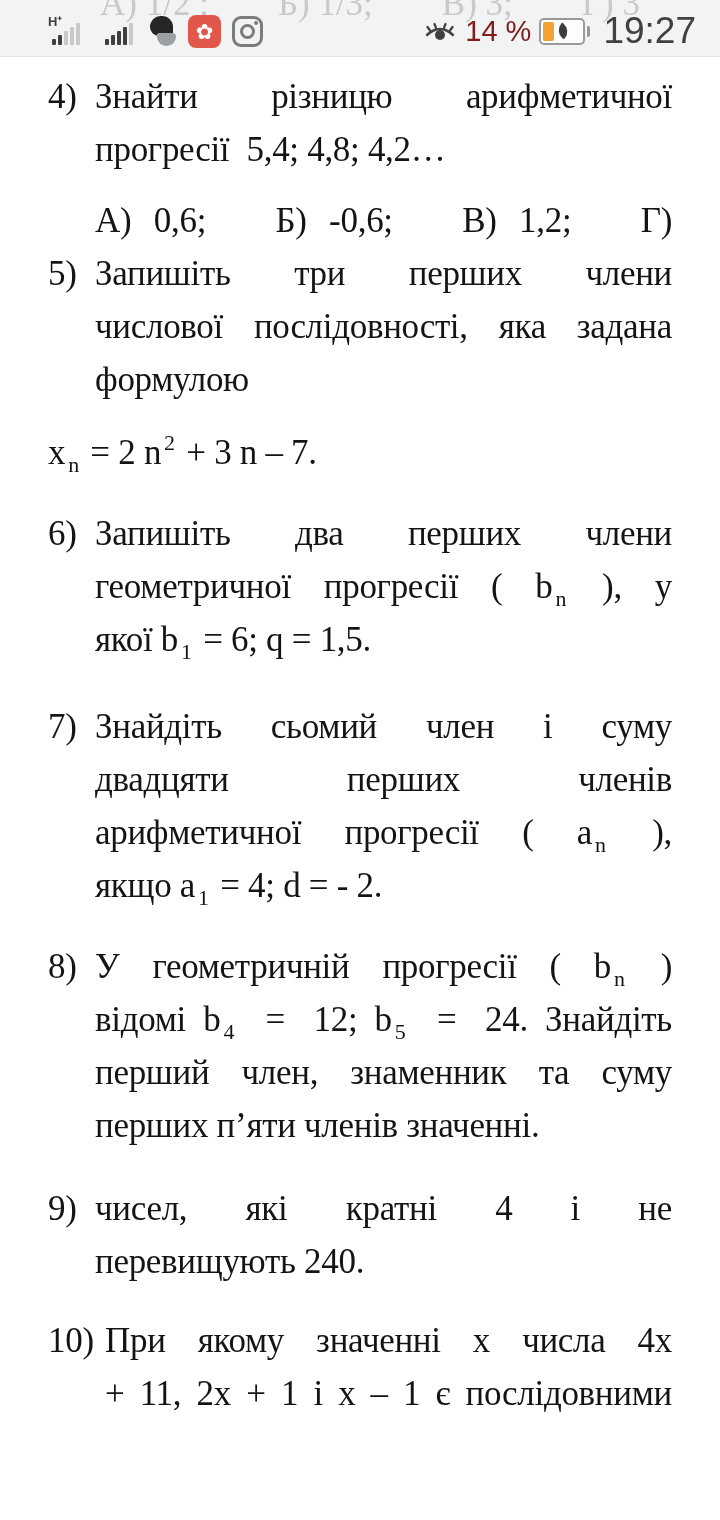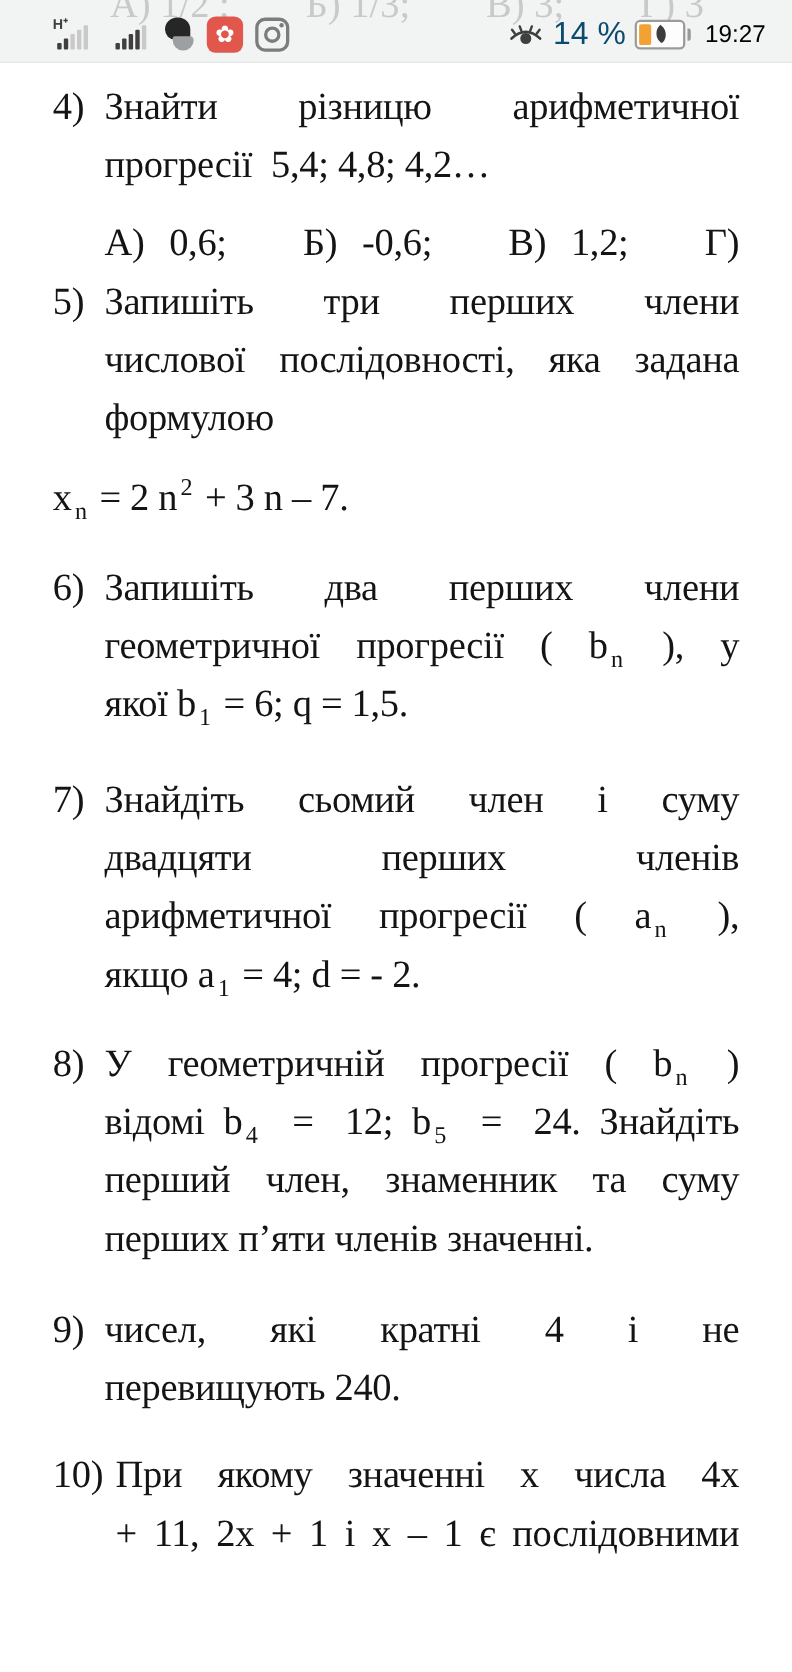--- a/index.html
+++ b/index.html
@@ -36,22 +36,22 @@
   .sig2 .bars{left:0;}
   .sig2 .bars i:nth-child(-n+4){background:#3f3f3f;}
   .bicon{position:relative;width:27px;height:31px;}
   .bicon .t{position:absolute;top:0;left:0;width:23px;height:20px;background:#262626;border-radius:12px 12px 3px 10px;}
   .bicon .b{position:absolute;top:17px;left:7px;width:19px;height:13px;background:#9da0a2;border-radius:2px 4px 10px 10px;}
   .huawei{width:33px;height:33px;background:#e2574c;border-radius:8px;display:flex;align-items:center;justify-content:center;}
   .huawei span{color:#fff;font-size:21px;line-height:1;}
   .insta{width:31px;height:31px;border:3px solid #7c7c7c;border-radius:9px;position:relative;box-sizing:border-box;}
   .insta .lens{position:absolute;inset:5px;border:3px solid #7c7c7c;border-radius:50%;}
   .insta .dot{position:absolute;top:2px;right:2px;width:4px;height:4px;background:#7c7c7c;border-radius:50%;}
-  .pct{font-size:29px;color:#0c4a6e;}
-  .time{font-size:22px;color:#000000;margin-left:5px;}
+  .pct{font-size:29px;color:#7f1d1d;}
+  .time{font-size:37px;color:#404040;margin-left:5px;}
   .batt{position:relative;width:42px;height:23px;border:2px solid #9a9a9a;border-radius:5px;background:#fdfdfd;margin-right:5px;}
   .batt .fill{position:absolute;left:2px;top:2px;bottom:2px;width:11px;background:#f2a233;border-radius:2px;}
   .batt .leaf{position:absolute;left:16px;top:5px;width:12px;height:12px;background:#3c3c3c;border-radius:0 100% 2px 100%;transform:rotate(40deg);}
   .batt .cap{position:absolute;right:-7px;top:6px;width:3px;height:11px;background:#9a9a9a;border-radius:0 2px 2px 0;}
   
   #doc{
     padding:13px 48px 0 48px;font-size:35px;line-height:53px;
     color:#141414;letter-spacing:-0.3px;
   }
   .block{position:relative;padding-left:47px;}

